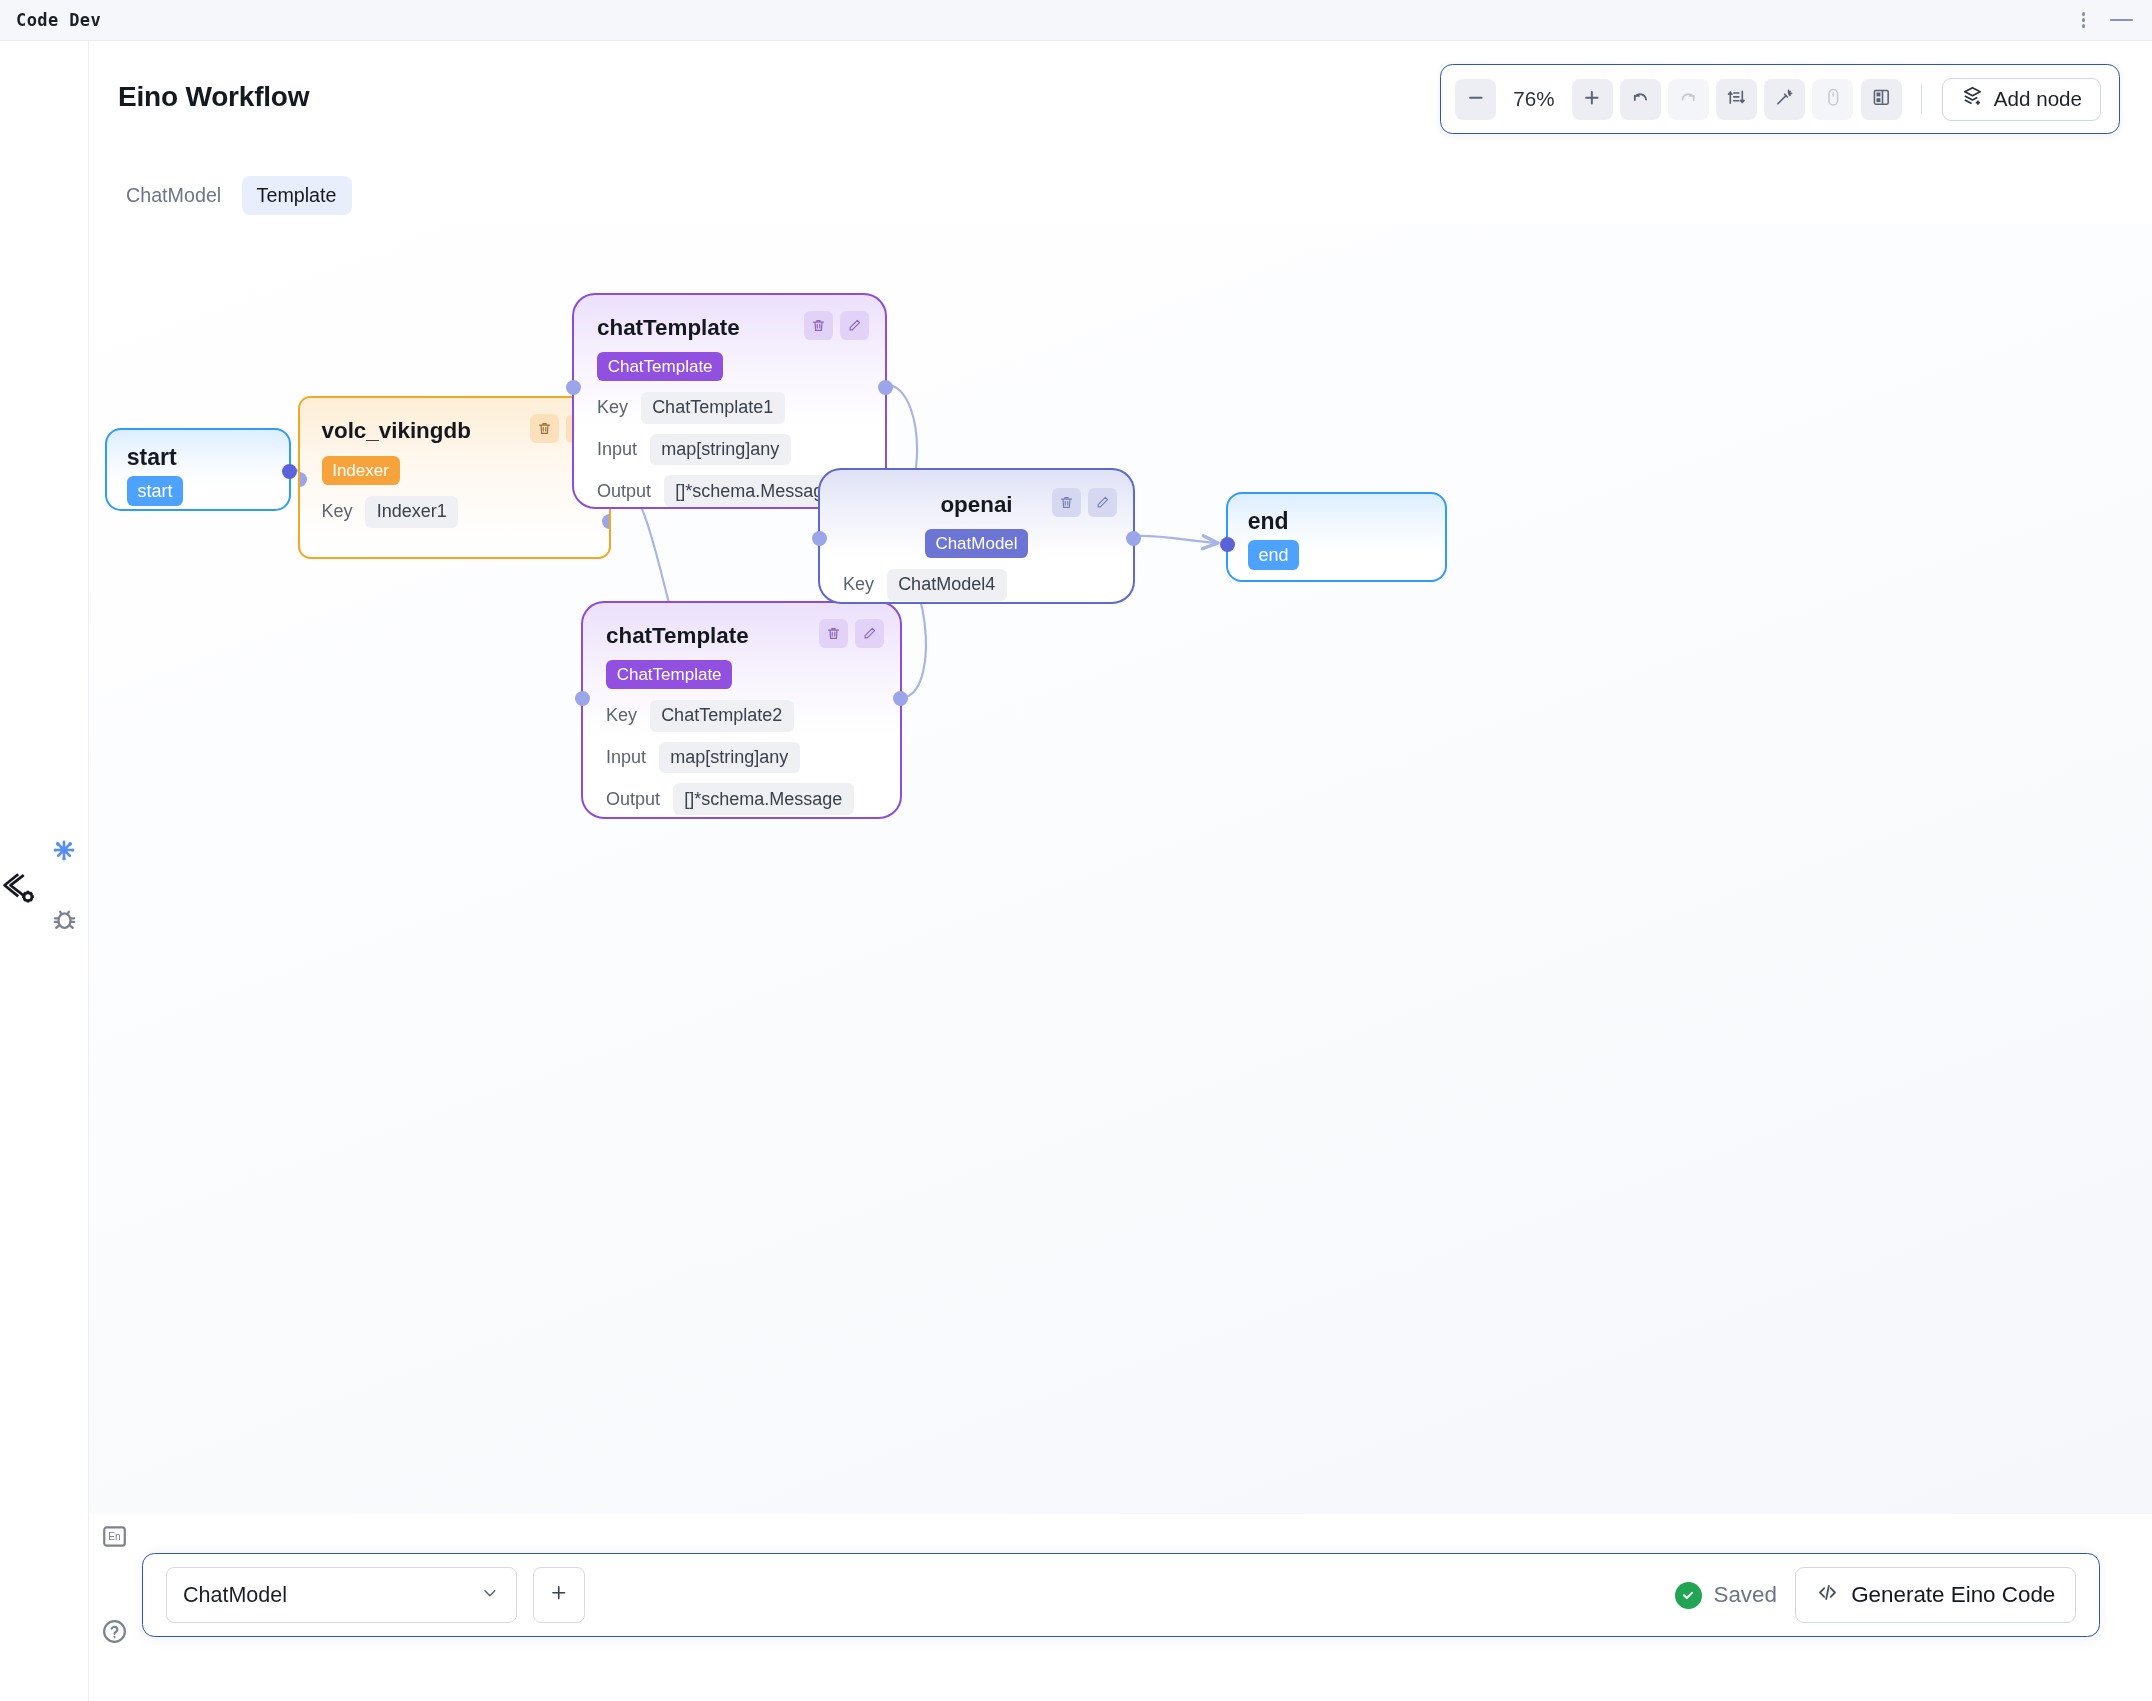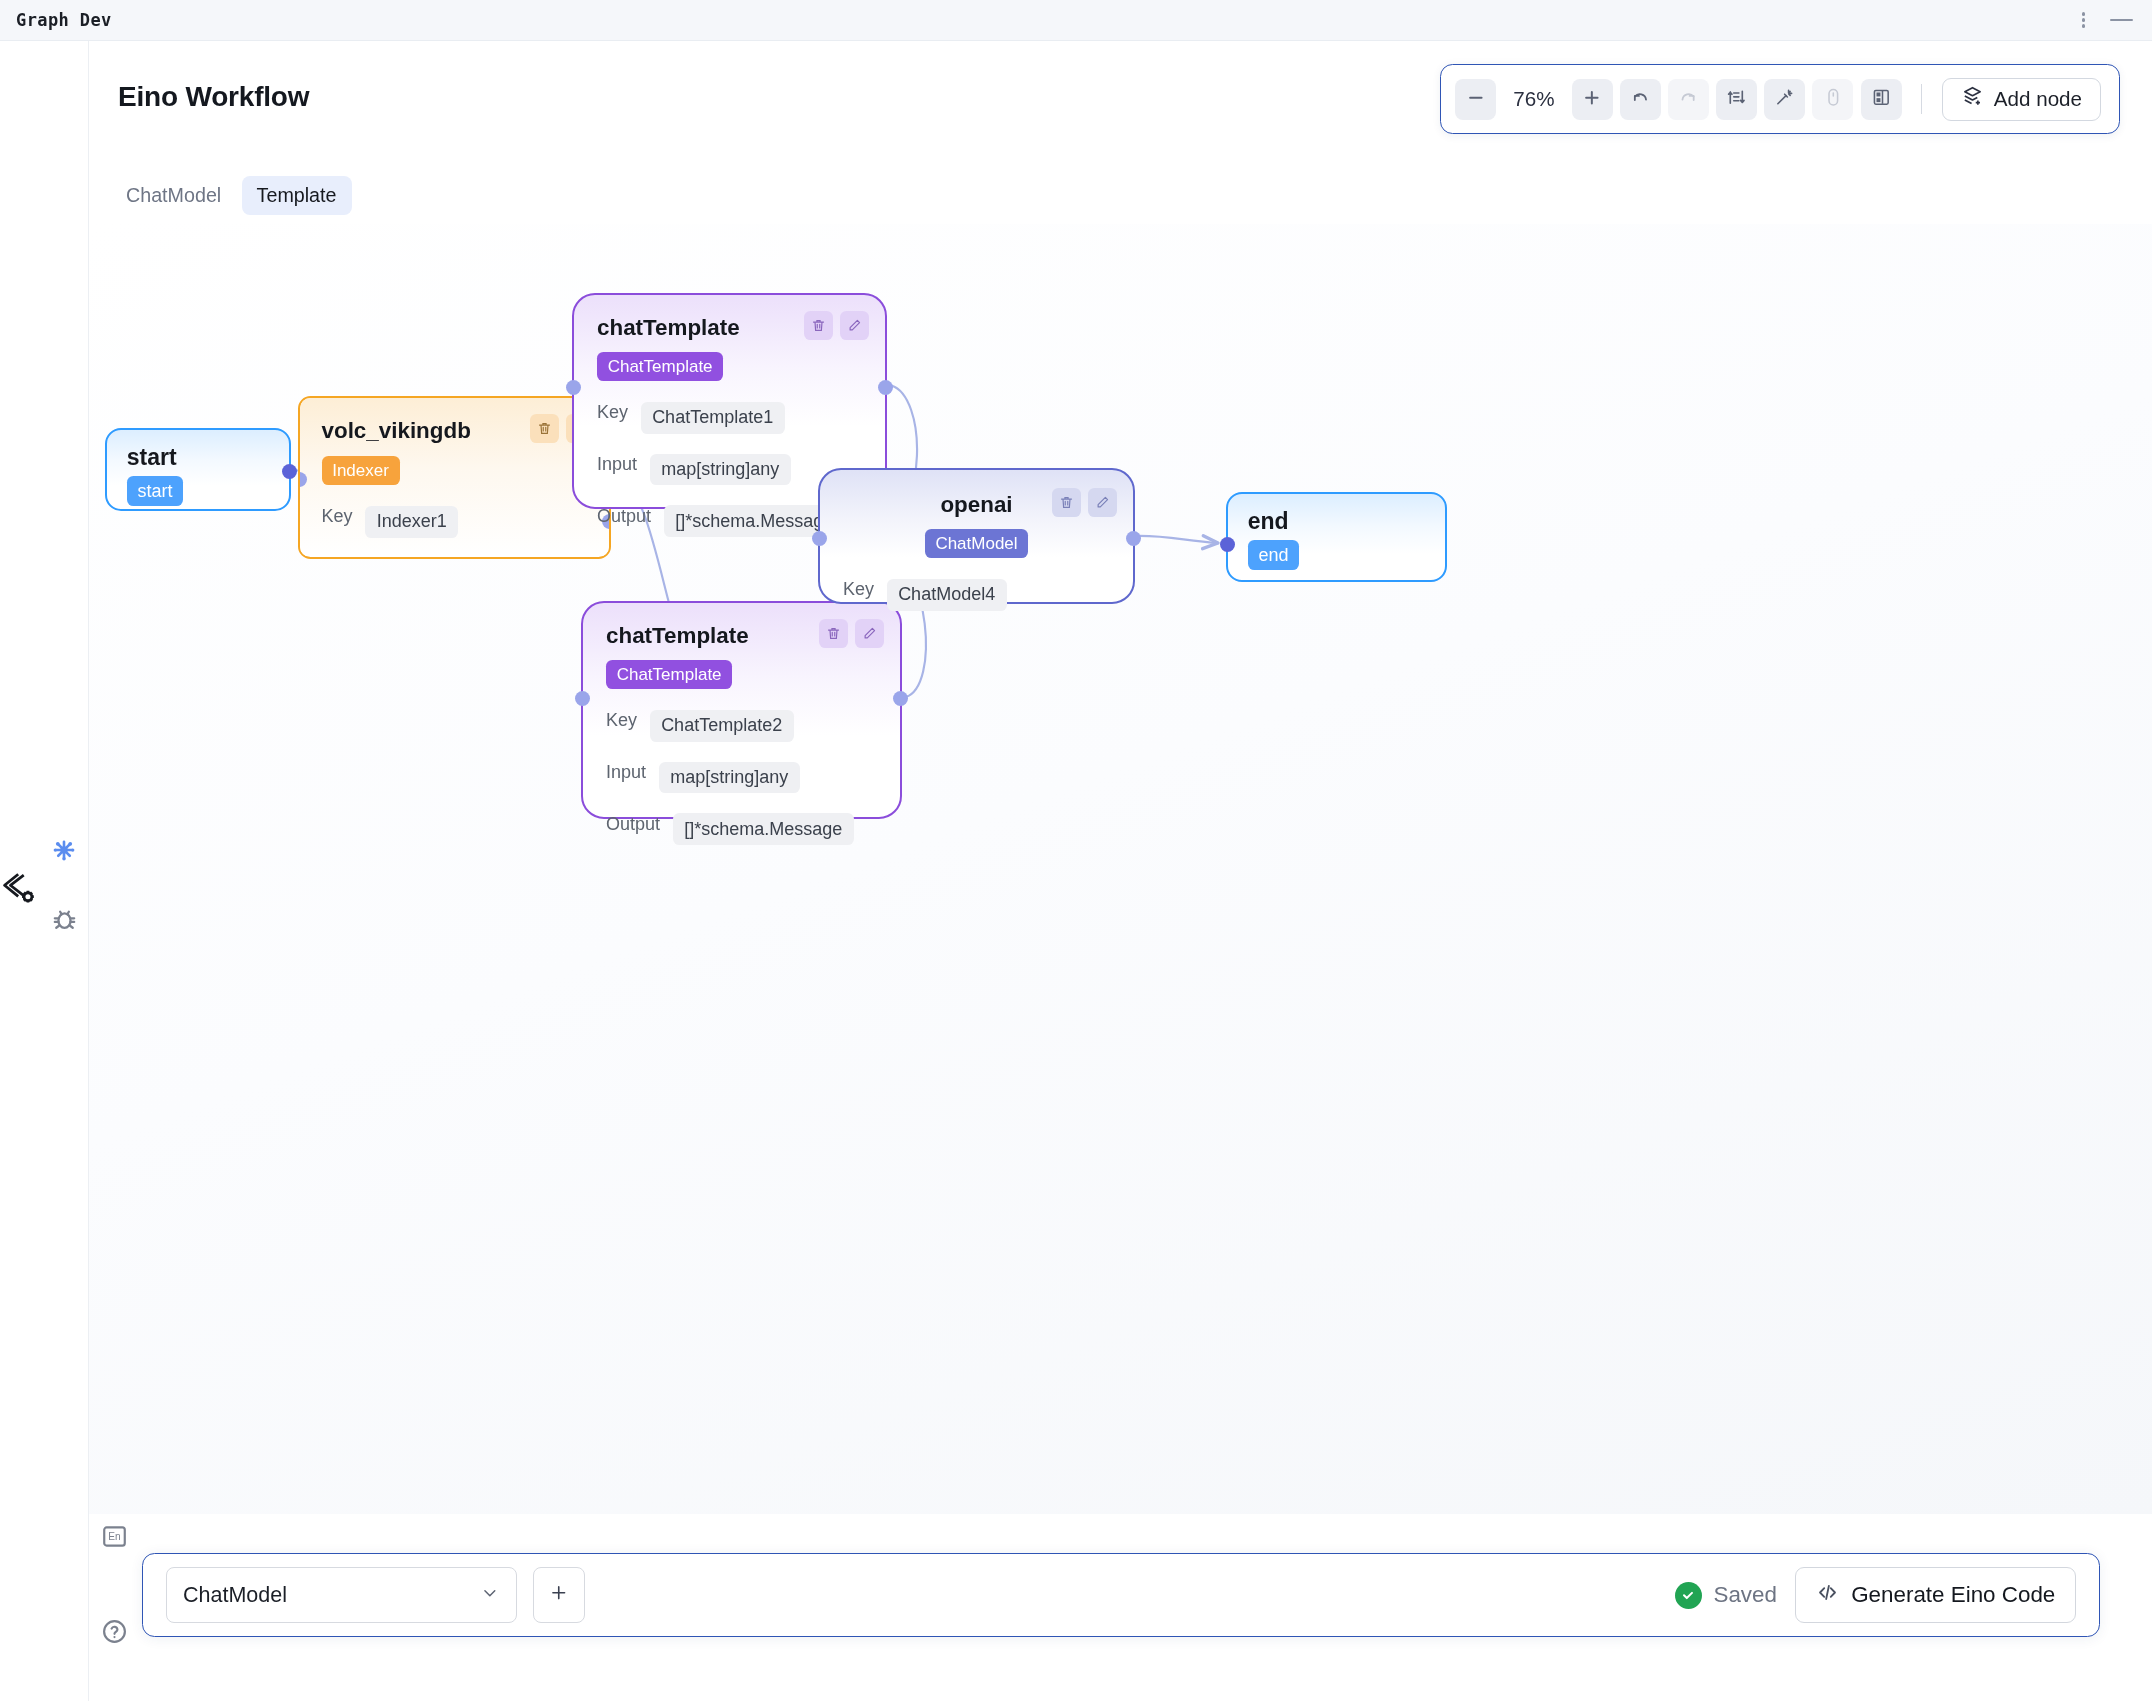--- a/index.html
+++ b/index.html
@@ -86,21 +86,21 @@
     background: linear-gradient(160deg,#ffffff 0%,#fbfcfe 45%,#f5f7fa 100%);
     overflow: hidden;
   }
   #edges { position: absolute; left: 0; top: 0; width: 2064px; height: 1290px; }
 
   .node { position: absolute; border-radius: 23px; background: #fff; }
   .node-title { font-size: 22.4px; font-weight: 700; color: #15181e; }
   .chip { display: inline-block; border-radius: 6.3px; font-size: 17px; padding: 4.5px 10.7px; color: #fff; }
   .row { display: flex; align-items: center; gap: 12.5px; }
   .row-label { font-size: 18px; color: #5d646f; }
-  .row-val { font-size: 18px; color: #3b414c; background: #eff0f3; border-radius: 6.3px; padding: 5.4px 11.6px; margin-top: 10px; }
+  .row-val { font-size: 18px; color: #3b414c; background: #eff0f3; border-radius: 6.3px; padding: 5.4px 11.6px; }
   .act {
     width: 29px; height: 29px; border-radius: 6.3px; display: flex;
     align-items: center; justify-content: center; cursor: pointer;
   }
   .acts { position: absolute; display: flex; gap: 7.2px; }
 
   
   .node.terminal {
     border: 2.7px solid #2e9bff;
     background: linear-gradient(180deg,#dceeff 0%,#f3f9ff 38%,#ffffff 70%);
@@ -168,21 +168,21 @@
   .bb-btn {
     height: 56px; padding: 0 19.7px; display: flex; align-items: center; gap: 12.5px;
     border: 0.9px solid #d3d7de; border-radius: 9px; background: #fff;
     font-size: 22.4px; color: #14181f; cursor: pointer; white-space: nowrap;
   }
 </style>
 </head>
 <body>
 
 <div id="titlebar">
-  <span class="app-name">Graph Dev</span>
+  <span class="app-name">Code Dev</span>
   <div class="win-ctrls">
     <span class="dots-v">
         <i></i>
         <i></i>
         <i></i>
       </span>
     <span class="min-dash"></span>
   </div>
 </div>
 

